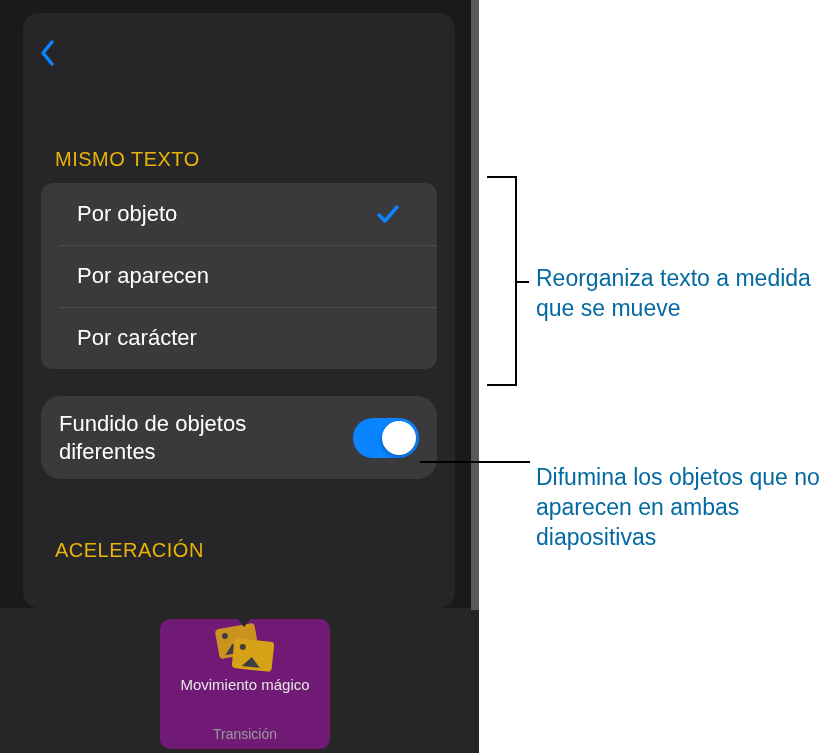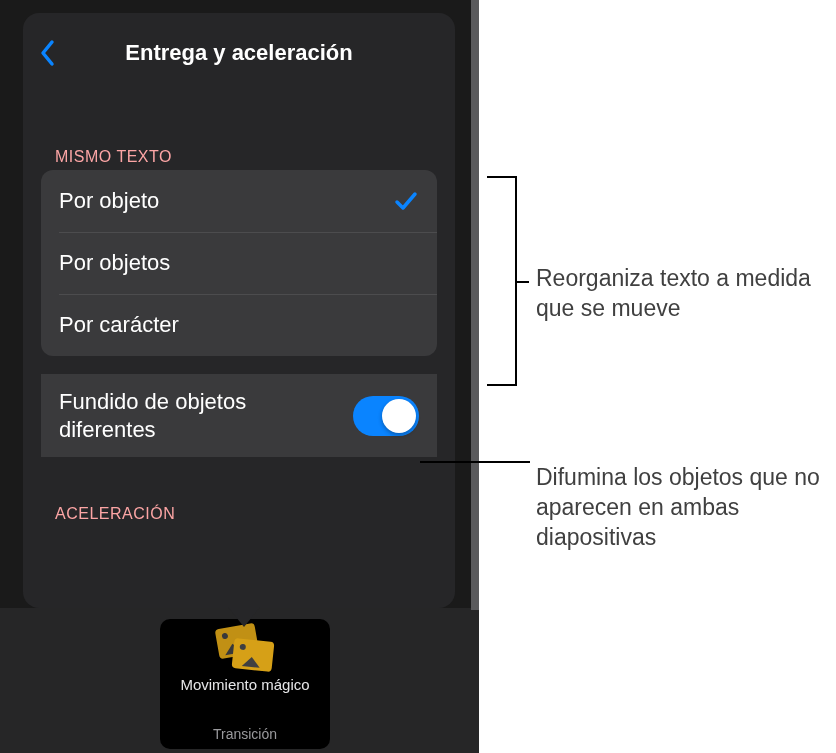--- a/index.html
+++ b/index.html
@@ -61,42 +61,42 @@
       fill: none;
       stroke-linecap: round;
       stroke-linejoin: round;
     }
     .popover-title {
       color: #fff;
       font-size: 22px;
       font-weight: 600;
     }
     .section-label {
-      color: #fca5a5;
-      font-size: 16px;
+      color: #eab308;
+      font-size: 20px;
       font-weight: 400;
       letter-spacing: 0.5px;
-      padding: 0 18px 4px 32px;
+      padding: 0 18px 12px 32px;
       margin-top: 55px;
     }
     .section-label.acc {
-      margin-top: 48px;
+      margin-top: 60px;
     }
     .list-group {
       margin: 0 18px;
       background: #3a3a3c;
       border-radius: 12px;
       overflow: hidden;
     }
     .list-row {
       display: flex;
       align-items: center;
       justify-content: space-between;
       min-height: 62px;
-      padding: 0 18px;
+      padding: 0 36px;
       cursor: pointer;
       position: relative;
     }
     .list-row + .list-row::before {
       content: "";
       position: absolute;
       top: 0;
       left: 18px;
       right: 0;
       height: 1px;
@@ -114,23 +114,23 @@
     .checkmark svg {
       width: 26px;
       height: 26px;
       stroke: #0a84ff;
       stroke-width: 3.5;
       fill: none;
       stroke-linecap: round;
       stroke-linejoin: round;
     }
     .toggle-group {
-      margin: 18px 18px 0 18px;
+      margin: 27px 18px 0 18px;
       background: #3a3a3c;
-      border-radius: 0;
+      border-radius: 20px;
     }
     .toggle-row {
       display: flex;
       align-items: center;
       justify-content: space-between;
       padding: 14px 18px;
       gap: 16px;
     }
     .toggle-label {
       color: #fff;
@@ -177,21 +177,21 @@
       width: 479px;
       height: 145px;
       background: rgba(50,50,52,0.5);
     }
     .slide-thumb {
       position: absolute;
       left: 160px;
       bottom: 4px;
       width: 170px;
       height: 130px;
-      background: #000000;
+      background: #701a75;
       border-radius: 10px;
       display: flex;
       flex-direction: column;
       align-items: center;
       justify-content: center;
       gap: 6px;
     }
     .magmove-icon {
       width: 60px;
       height: 44px;
@@ -263,21 +263,21 @@
       top: 281px;
       width: 12px;
     }
     .lead-line.l2 {
       left: 420px;
       top: 461px;
       width: 110px;
     }
     .callout {
       position: absolute;
-      color: #404040;
+      color: #0369a1;
       font-size: 23px;
       line-height: 1.3;
     }
     .callout.c1 {
       left: 536px;
       top: 264px;
       width: 300px;
     }
     .callout.c2 {
       left: 536px;
@@ -318,36 +318,35 @@
 
   <div class="right-border"></div>
 
   <div class="popover">
     <div class="popover-header">
       <div class="back-btn">
         <svg viewBox="0 0 18 28">
           <polyline points="13,3 4,14 13,25"></polyline>
         </svg>
       </div>
-      <div class="popover-title">Entrega y aceleración</div>
     </div>
 
     <div class="section-label">MISMO TEXTO</div>
 
     <div class="list-group">
       <div class="list-row">
         <span class="row-label">Por objeto</span>
         <span class="checkmark">
           <svg viewBox="0 0 26 26">
               <polyline points="4,14 10,20 22,6"></polyline>
             </svg>
         </span>
       </div>
       <div class="list-row">
-        <span class="row-label">Por objetos</span>
+        <span class="row-label">Por aparecen</span>
       </div>
       <div class="list-row">
         <span class="row-label">Por carácter</span>
       </div>
     </div>
 
     <div class="toggle-group">
       <div class="toggle-row">
         <div class="toggle-label">Fundido de objetos diferentes</div>
         <div class="ios-toggle">

